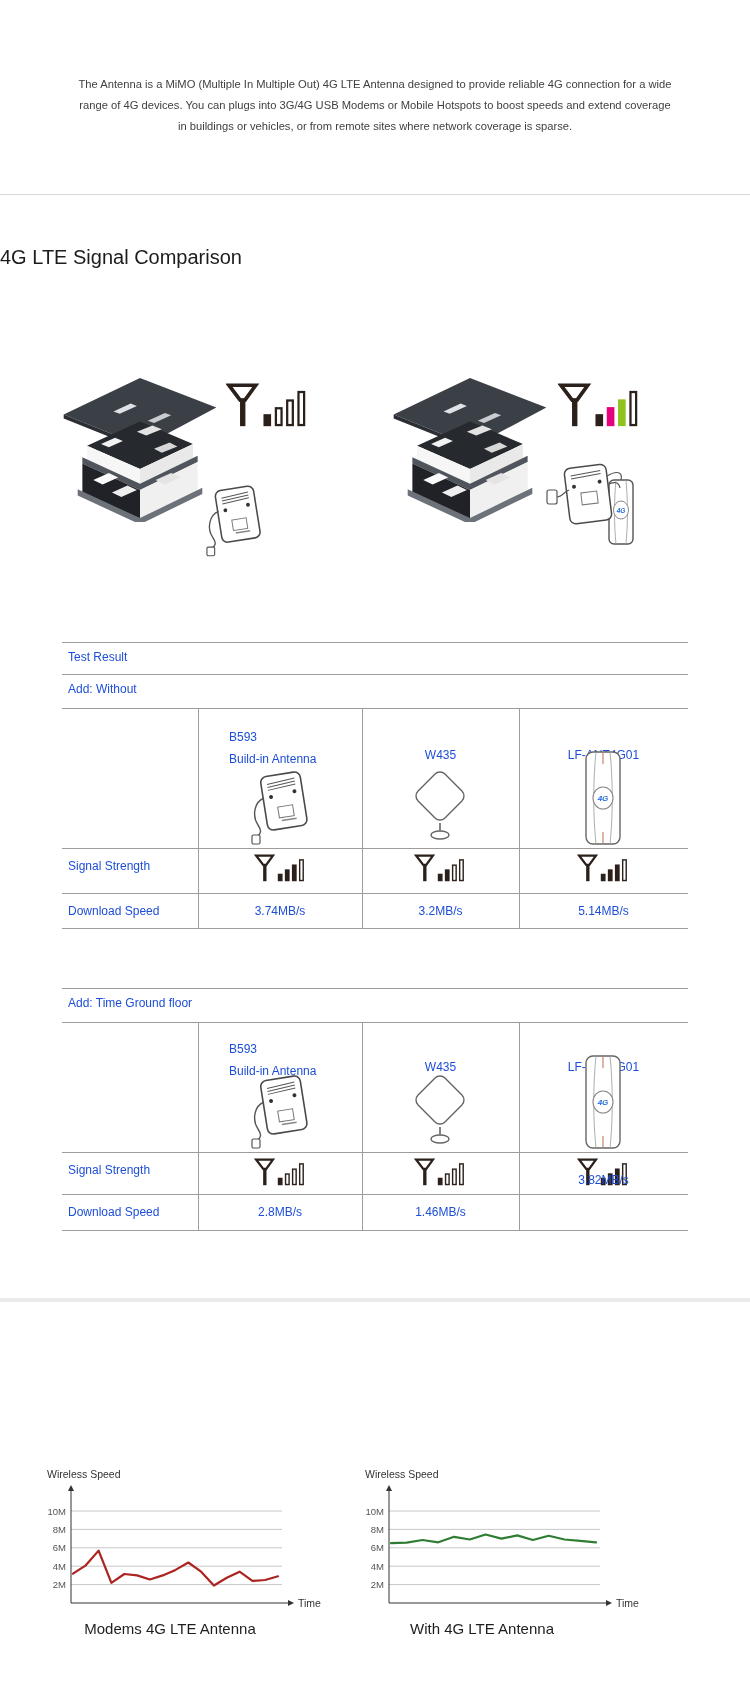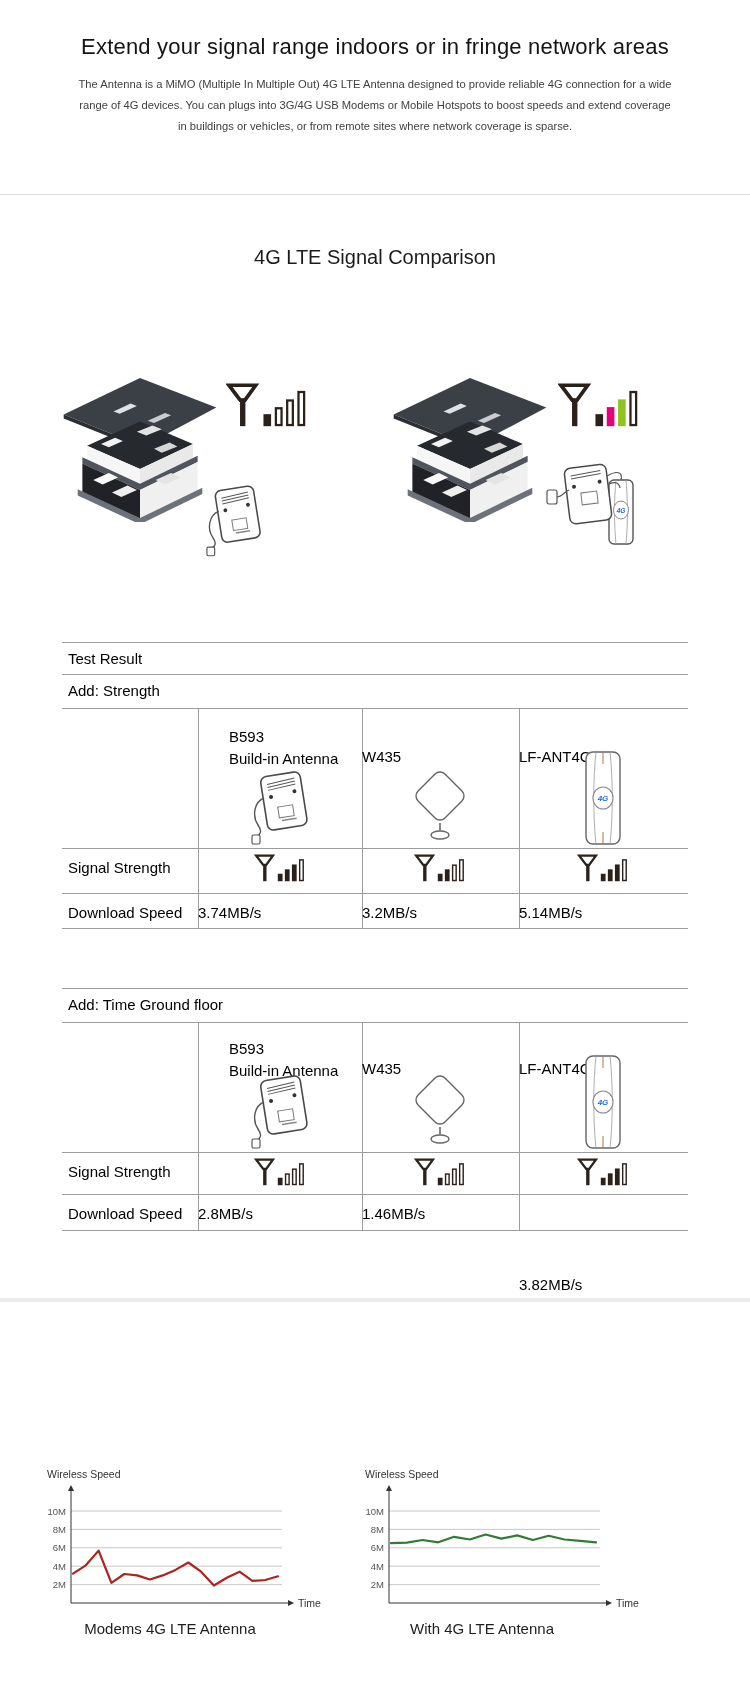--- a/index.html
+++ b/index.html
@@ -4,41 +4,40 @@
 <style>
   html,body{margin:0;padding:0;background:#fff;}
   .page{position:relative;width:750px;height:1708px;background:#fff;overflow:hidden;
         font-family:"Liberation Sans","DejaVu Sans",sans-serif;color:#222;}
   h1.title{position:absolute;top:34px;left:0;right:0;margin:0;text-align:center;
            font-size:22px;font-weight:400;color:#141414;letter-spacing:.2px;}
   p.intro{position:absolute;top:74px;left:75px;width:600px;margin:0;text-align:center;
           font-size:11.2px;line-height:21px;color:#3f3f3f;}
   .hr-top{position:absolute;top:194px;left:0;width:750px;height:1px;background:#d9d9d9;}
   .hr-mid{position:absolute;top:1298px;left:0;width:750px;height:4px;background:#ebebeb;}
-  h2.sec{position:absolute;left:0;right:0;margin:0;text-align:center;font-weight:400;color:#1c1c1c;}
+  h2.sec{position:absolute;left:0;right:0;margin:0;font-weight:400;color:#1c1c1c;}
   h2.sec.sig{top:246px;font-size:20px;}
   h2.sec.spd{top:1372px;font-size:20px;}
   .hline{position:absolute;left:62px;width:626px;height:1px;background:#9d9d9d;}
   .vline{position:absolute;width:1px;background:#9d9d9d;}
-  .tcell{position:absolute;font-size:15px;color:#000000;}
-  .tcenter{}
+  .tcell{position:absolute;font-size:12px;color:#1d4ed8;}
+  .tcenter{text-align:center;}
   .sig-large{position:absolute;width:82px;height:48px;}
   .sig-small{position:absolute;width:52px;height:30px;}
   .sig-large svg,.sig-small svg,.chart svg,.illus svg{display:block;width:100%;height:100%;}
   .chart{position:absolute;top:1465px;width:300px;height:150px;}
   .chart-caption{position:absolute;top:1620px;width:260px;text-align:center;
                  font-size:15px;color:#1e1e1e;}
   .illus{position:absolute;}
 </style>
 </head>
 <body>
 
 <div class="page">
 
-  <h1 class="title">Extend your signal range indoors or in fringe network areas</h1>
   <p class="intro">The Antenna is a MiMO (Multiple In Multiple Out) 4G LTE Antenna designed to provide reliable 4G connection for a wide range of 4G devices. You can plugs into 3G/4G USB Modems or Mobile Hotspots to boost speeds and extend coverage in buildings or vehicles, or from remote sites where network coverage is sparse.</p>
   <div class="hr-top"></div>
 
   <h2 class="sec sig">4G LTE Signal Comparison</h2>
 
   <div class="illus" style="left:62px;top:374px;width:156px;height:148px">
     <svg viewBox="0 0 200 190" xmlns="http://www.w3.org/2000/svg">
       <polygon points="2,52 100,5 198,43 104,93" fill="#3b3f46"></polygon>
       <polygon points="2,52 104,93 104,98 2,57" fill="#2b2e34"></polygon>
       <polygon points="66,48 88,38 96,41 74,51" fill="#dfe2e6"></polygon>
@@ -134,21 +133,21 @@
       <path d="M62,24 C72,18 78,20 76,28" fill="none" stroke="#555" stroke-width="1.2"></path>
       <path d="M64,32 C71,29 74,31 75,36" fill="none" stroke="#555" stroke-width="1.2"></path>
       <rect x="2" y="38" width="10" height="14" rx="2" fill="#fff" stroke="#555" stroke-width="1.2"></rect>
       <path d="M12,45 C17,45 19,40 24,38" fill="none" stroke="#555" stroke-width="1.2"></path>
     </svg>
   </div>
 
   <div class="hline" style="top:642px"></div>
   <div class="tcell" style="left:68px;top:650px">Test Result</div>
   <div class="hline" style="top:674px"></div>
-  <div class="tcell" style="left:68px;top:682px">Add: Strength</div>
+  <div class="tcell" style="left:68px;top:682px">Add: Without</div>
 
   <div class="hline" style="top:708px"></div>
   <div class="hline" style="top:848px"></div>
   <div class="hline" style="top:893px"></div>
   <div class="hline" style="top:928px"></div>
   <div class="vline" style="left:198px;top:708px;height:220px"></div>
   <div class="vline" style="left:362px;top:708px;height:220px"></div>
   <div class="vline" style="left:519px;top:708px;height:220px"></div>
 
   <div class="tcell" style="left:229px;top:726px;line-height:22px">
@@ -310,21 +309,21 @@
         <rect x="26.5" y="23.5" width="5.4" height="8.5" fill="#2b201a"></rect>
         <rect x="34.5" y="18.5" width="5.4" height="13.5" fill="#2b201a"></rect>
         <rect x="42.5" y="13" width="5.4" height="19" fill="#2b201a"></rect>
         <rect x="51.3" y="7.8" width="4" height="23.4" fill="#fff" stroke="#2b201a" stroke-width="1.6"></rect>
       </svg>
     </div>
 
   <div class="tcell" style="left:68px;top:1205px">Download Speed</div>
   <div class="tcell tcenter" style="left:198px;top:1205px;width:164px">2.8MB/s</div>
   <div class="tcell tcenter" style="left:362px;top:1205px;width:157px">1.46MB/s</div>
-  <div class="tcell tcenter" style="left:519px;top:1276px;width:169px">3.82MB/s</div>
+  <div class="tcell tcenter" style="left:519px;top:1173px;width:169px">3.82MB/s</div>
 
   <div class="hr-mid"></div>
 
   <div class="chart" style="left:40px">
       <svg viewBox="0 0 300 150" xmlns="http://www.w3.org/2000/svg">
         <text x="7" y="13" font-size="10.5" fill="#333">Wireless Speed</text>
         <line x1="31" y1="119.6" x2="242" y2="119.6" stroke="#c8c8c8" stroke-width="1"></line>
         <text x="26" y="123.1" font-size="9.5" fill="#555" text-anchor="end">2M</text>
         <line x1="31" y1="101.2" x2="242" y2="101.2" stroke="#c8c8c8" stroke-width="1"></line>
         <text x="26" y="104.7" font-size="9.5" fill="#555" text-anchor="end">4M</text>

